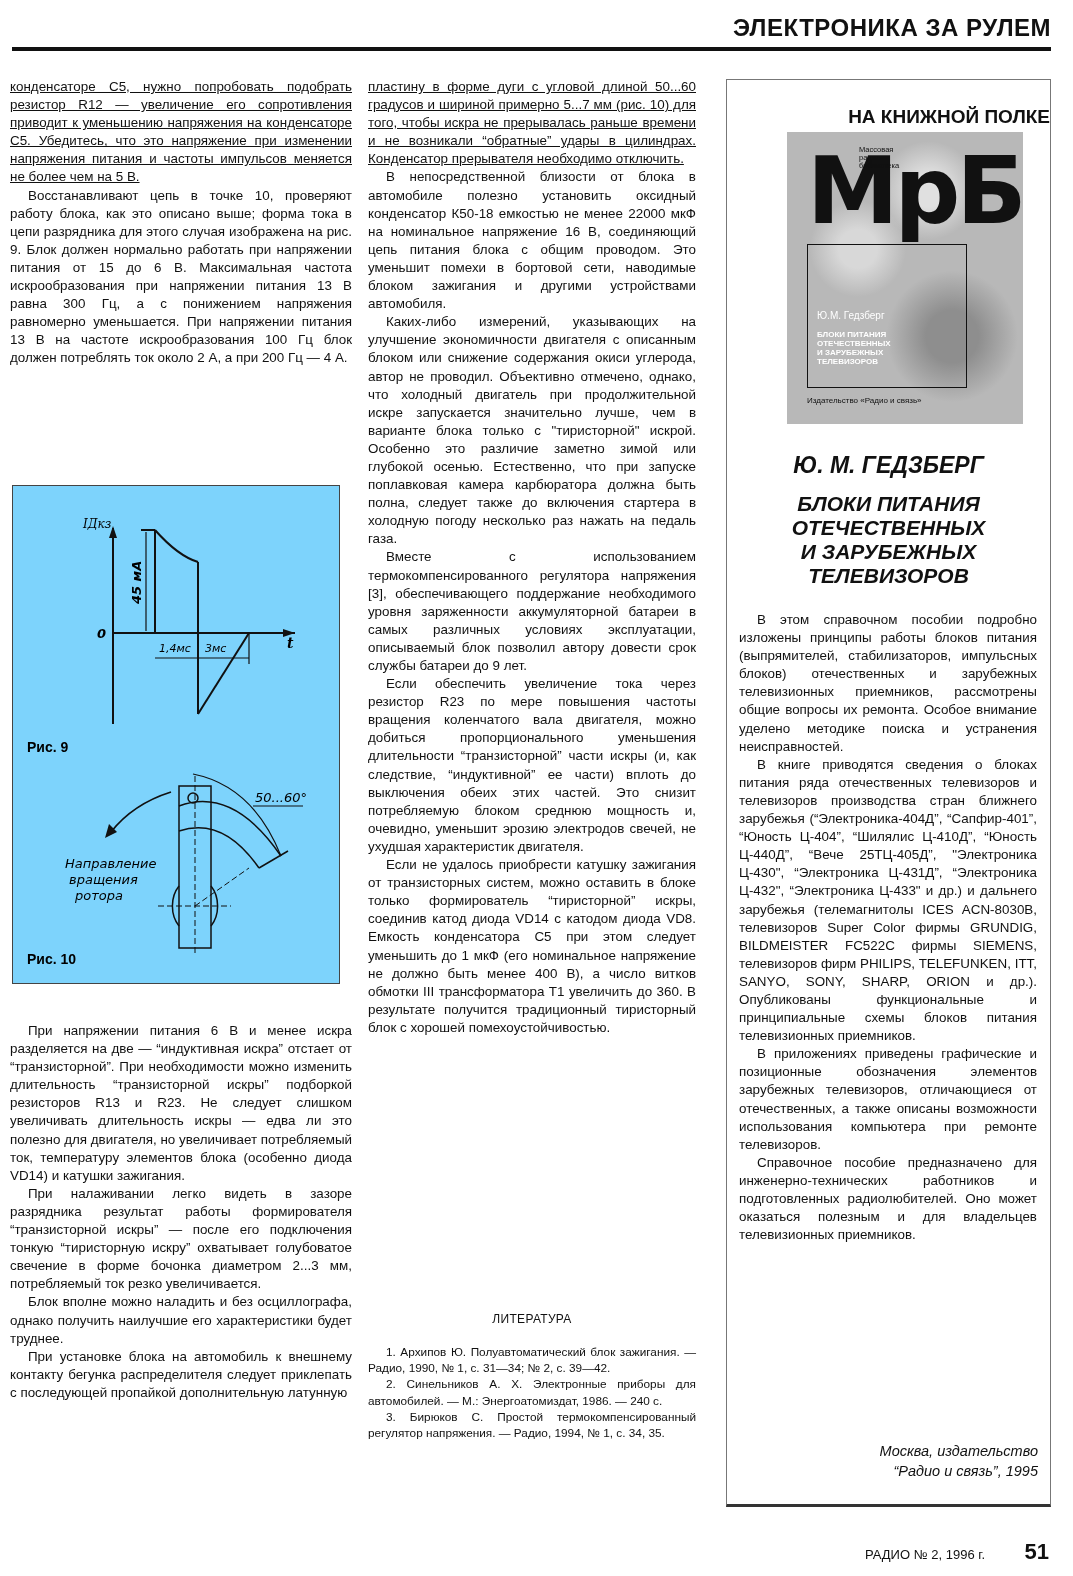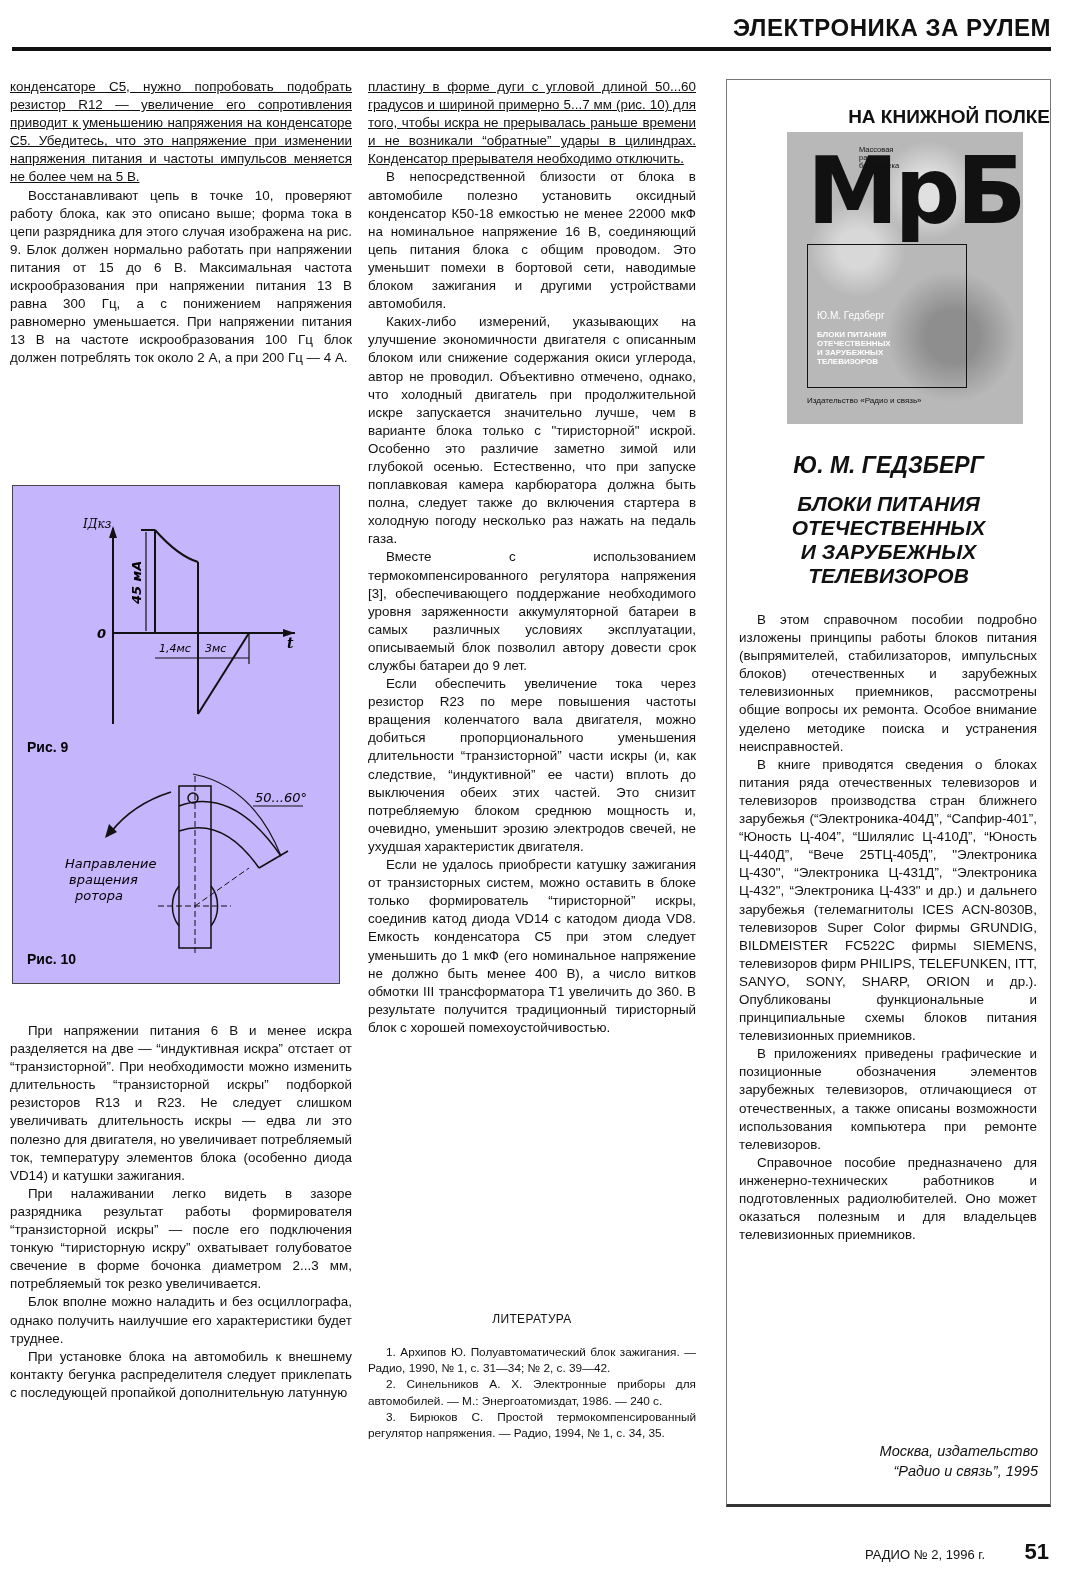--- a/index.html
+++ b/index.html
@@ -19,21 +19,21 @@
     text-align: justify; hyphens: manual;
   }
   .col p { margin: 0; text-indent: 18px; }
   .col p.first { text-indent: 0; text-decoration: underline; }
   #col1 { left: 10px; width: 342px; }
   #col2 { left: 368px; width: 328px; }
 
   
   .fig-box {
     position: absolute; left: 12px; top: 485px; width: 326px; height: 497px;
-    border: 1px solid #444; background: #c4b5fd;
+    border: 1px solid #444; background: #7dd3fc;
   }
   .fig-box svg { position: absolute; left: 0; top: 0; }
 
   #col1-bottom { position: absolute; left: 10px; top: 1022px; width: 342px; font-size: 13.4px; line-height: 18.1px; text-align: justify; }
   #col1-bottom p { margin: 0; text-indent: 18px; }
 
   .lit-title {
     position: absolute; left: 368px; top: 1312px; width: 328px; text-align: center; font-size: 12px; letter-spacing: 0.3px;
   }
   .lit-list {

